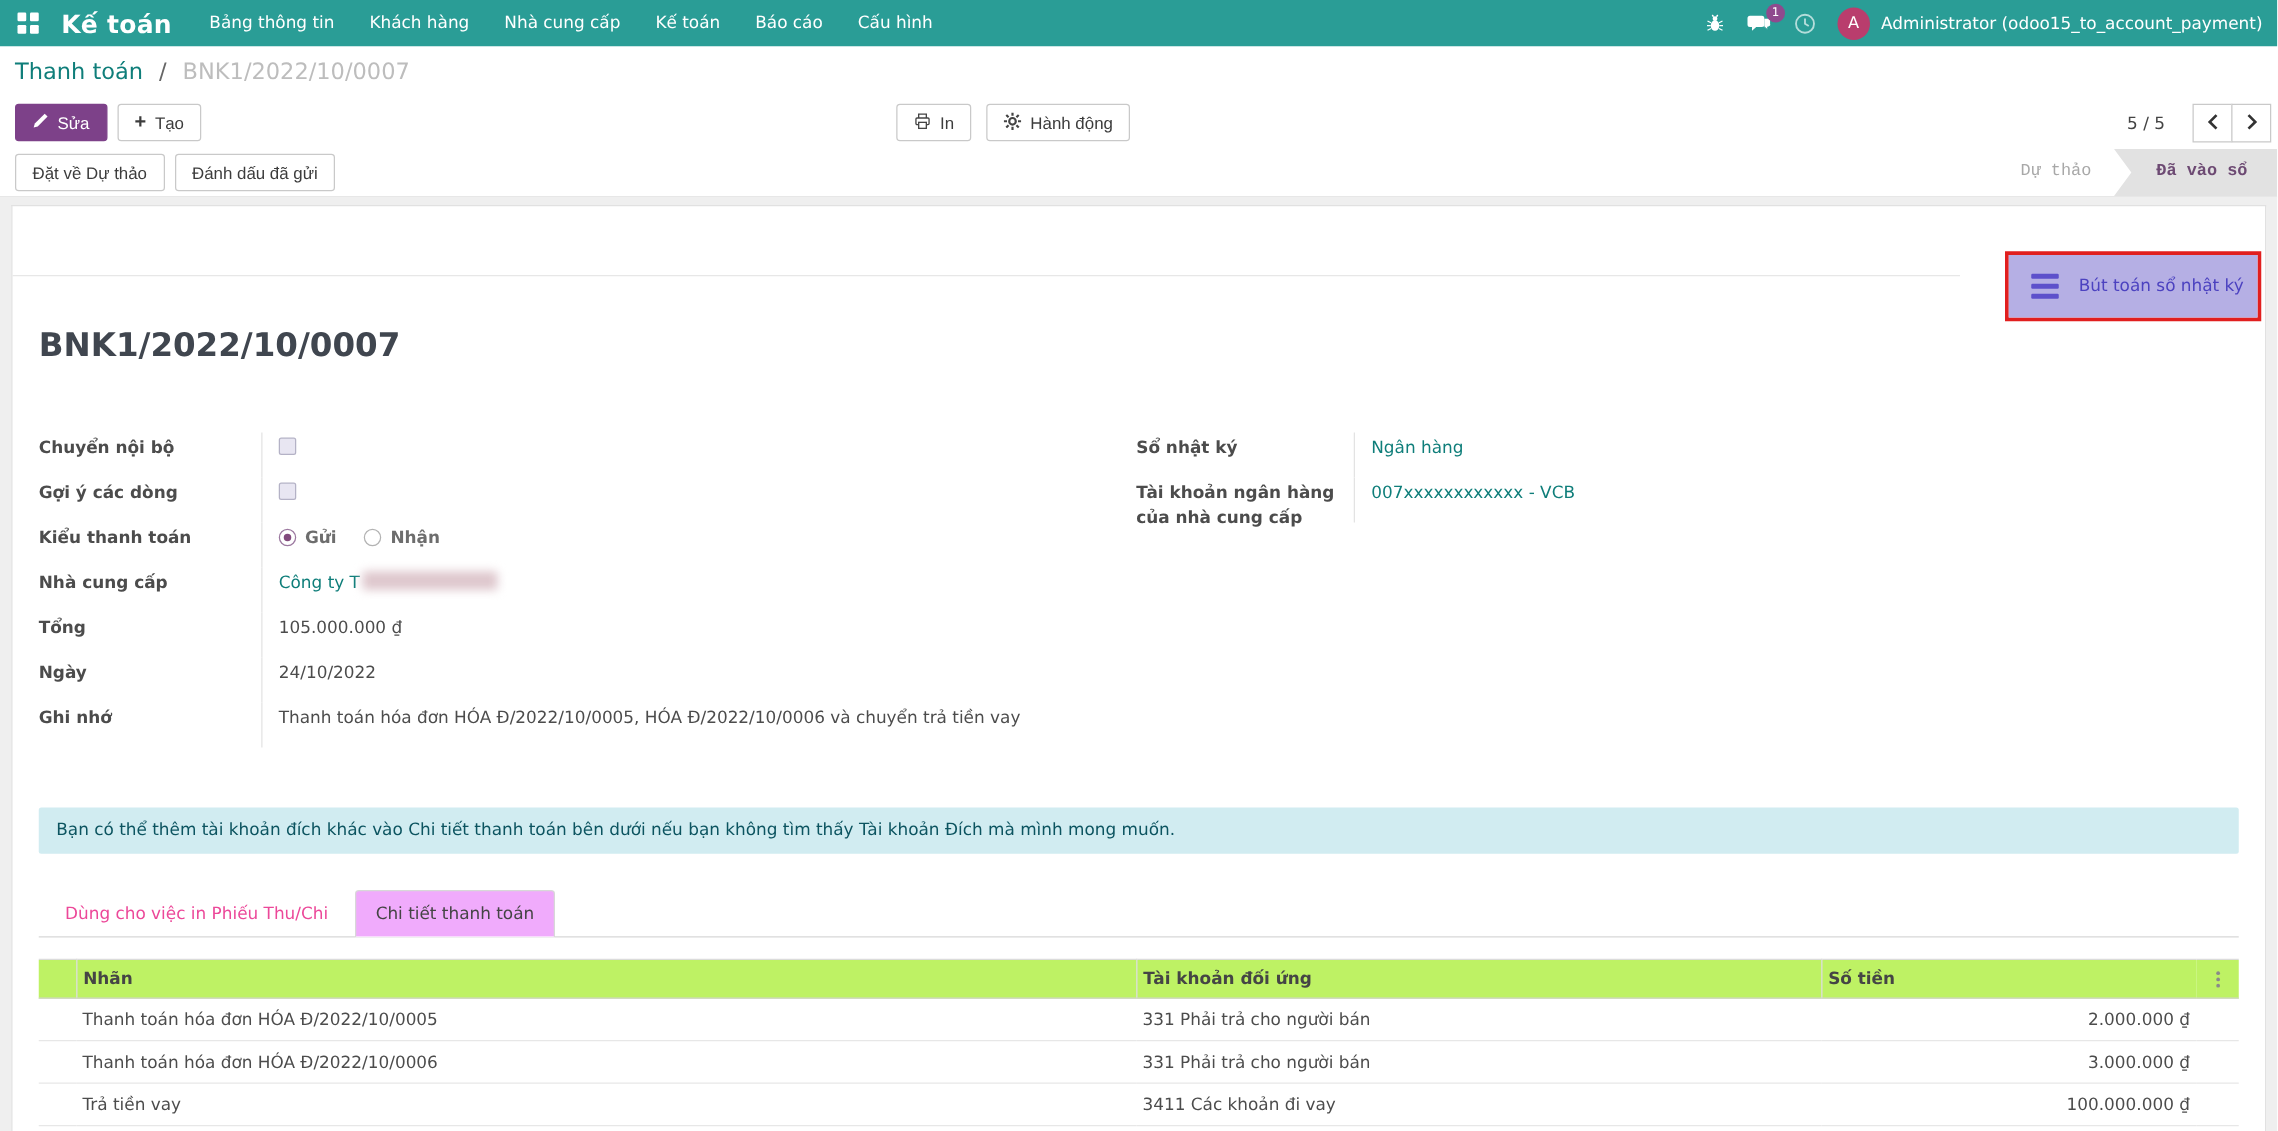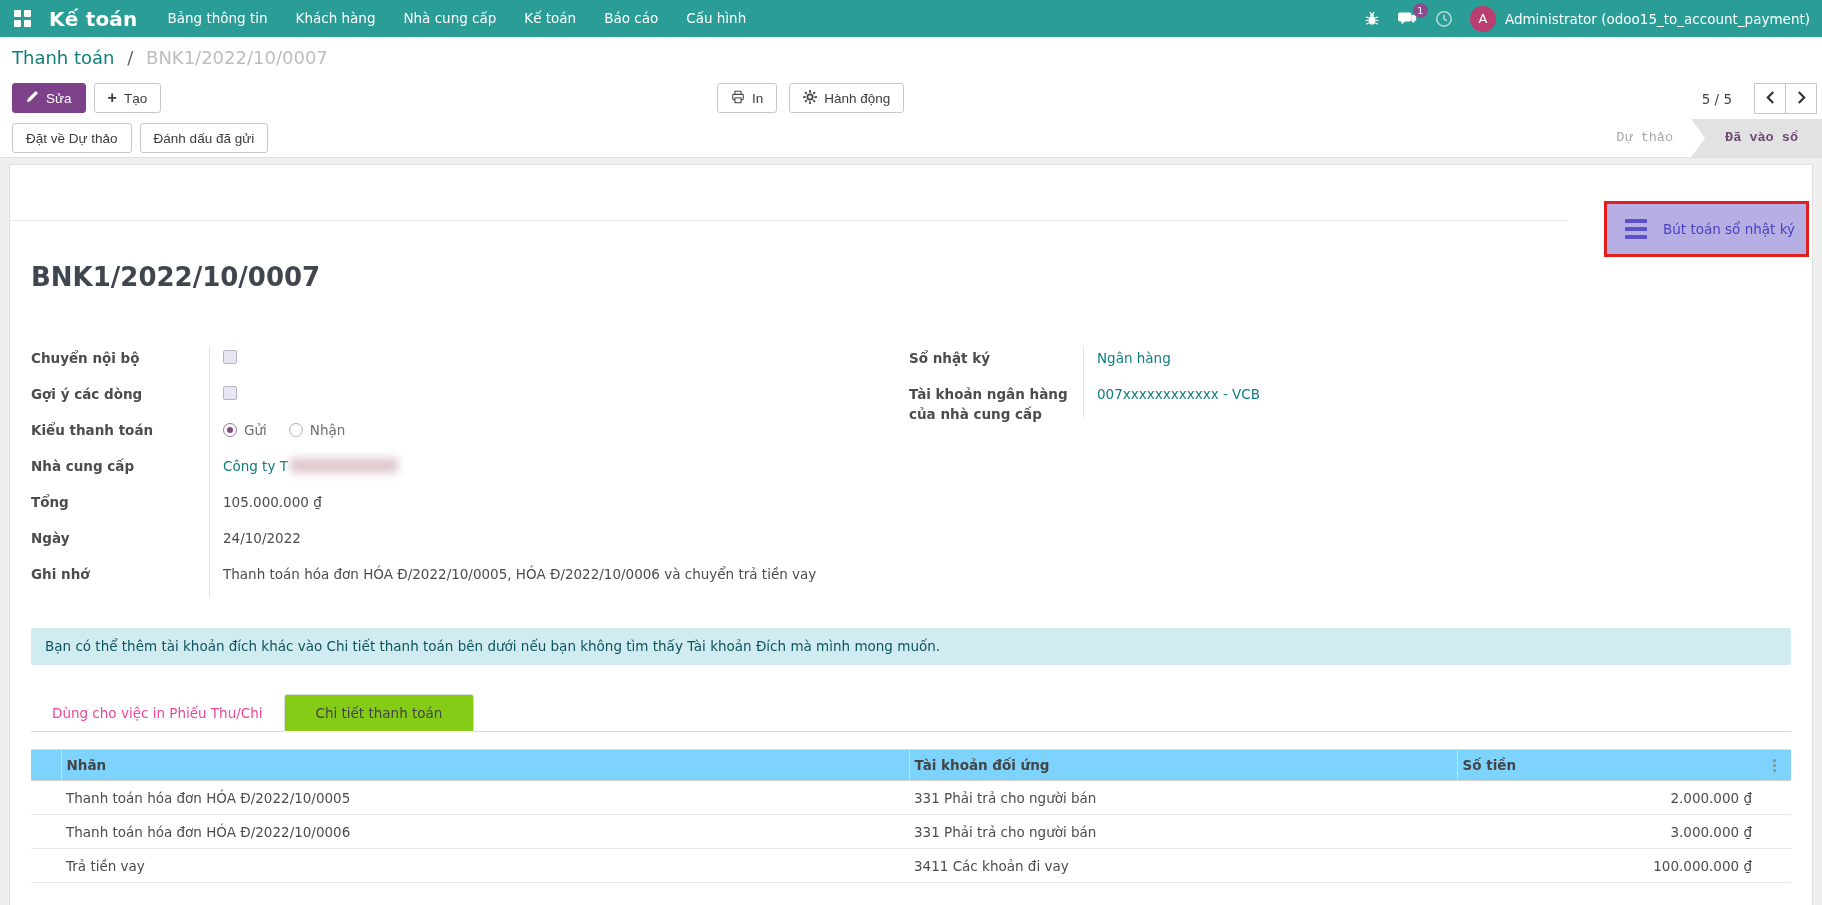--- a/index.html
+++ b/index.html
@@ -78,37 +78,37 @@
             min-height:36px; line-height:1.5; }
   .fvalue a { color:#0f7e7a; text-decoration:none; cursor:pointer; }
   .checkbox { width:14px; height:14px; background:#e8e6f2; border:1px solid #b4b2c6; border-radius:2px;
               display:inline-block; margin-top:2px; cursor:pointer; }
   .radio-group { display:flex; align-items:center; gap:22px; }
   .radio-opt { display:flex; align-items:center; gap:7px; cursor:pointer; }
   .radio { width:14px; height:14px; border-radius:50%; border:1px solid #b3b3b3; background:#fff; position:relative; }
   .radio.sel { border-color:#9c79a0; }
   .radio.sel::after { content:""; position:absolute; left:3px; top:3px; width:6px; height:6px;
                       border-radius:50%; background:#824a7d; }
-  .radio-label { font-size:13.5px; color:#6d6d6d; }
+  .radio-label { font-size:13.5px; color:#6d6d6d;font-weight:bold; }
   .blur-chip { display:inline-block; width:108px; height:15px; background:#dec7cd;
                filter:blur(4px); border-radius:2px; vertical-align:-2px; margin-left:2px; }
 
   
-  .alert { margin-top:30px; height:37px; line-height:37px; background:#d1ecf1; color:#0c5460;
+  .alert { margin-top:48px; height:37px; line-height:37px; background:#d1ecf1; color:#0c5460;
            font-size:13.5px; padding:0 14px; border-radius:2px; overflow:hidden; white-space:nowrap; }
 
   
   .tabs { margin-top:29px; display:flex; border-bottom:1px solid #d8d8d8; height:38px; }
   .tab { font-size:13.5px; line-height:38px; padding:0 21px; color:#ec4899; cursor:pointer; white-space:nowrap; }
-  .tab.active { background:#84cc16; border:1px solid #d8d8d8; border-bottom-color:#fff; margin-bottom:-1px;
-                line-height:36px; padding:0 31px; color:#444; border-radius:3px 3px 0 0; }
+  .tab.active { background:#f0abfc; border:1px solid #d8d8d8; border-bottom-color:#fff; margin-bottom:-1px;
+                line-height:36px; padding:0 16px; color:#444; border-radius:3px 3px 0 0; }
 
   
   table.lines { margin-top:17px; width:100%; border-collapse:collapse; table-layout:fixed; }
-  table.lines th { background:#7dd3fc; border-top:1px solid #dbdbdb; border-bottom:1px solid #d2d2d2;
+  table.lines th { background:#bef264; border-top:1px solid #dbdbdb; border-bottom:1px solid #d2d2d2;
                    height:31px; font-size:13.5px; font-weight:700; color:#454545; text-align:left; padding:0 5px; }
   th.c-handle { width:30px; }
   th.c-account { width:548px; }
   th.c-amount { width:300px; text-align:right; }
   th.c-dots { width:34px; }
   th.c-label, th.c-account, th.c-handle { border-right:1px solid #dbdbdb; }
   table.lines td { height:34px; border-bottom:1px solid #e7e7e7; font-size:13.5px; color:#4c4c4c;
                    padding:0 5px; white-space:nowrap; overflow:hidden; }
   td.amount { text-align:right; }
   tr.line-row { cursor:pointer; }

